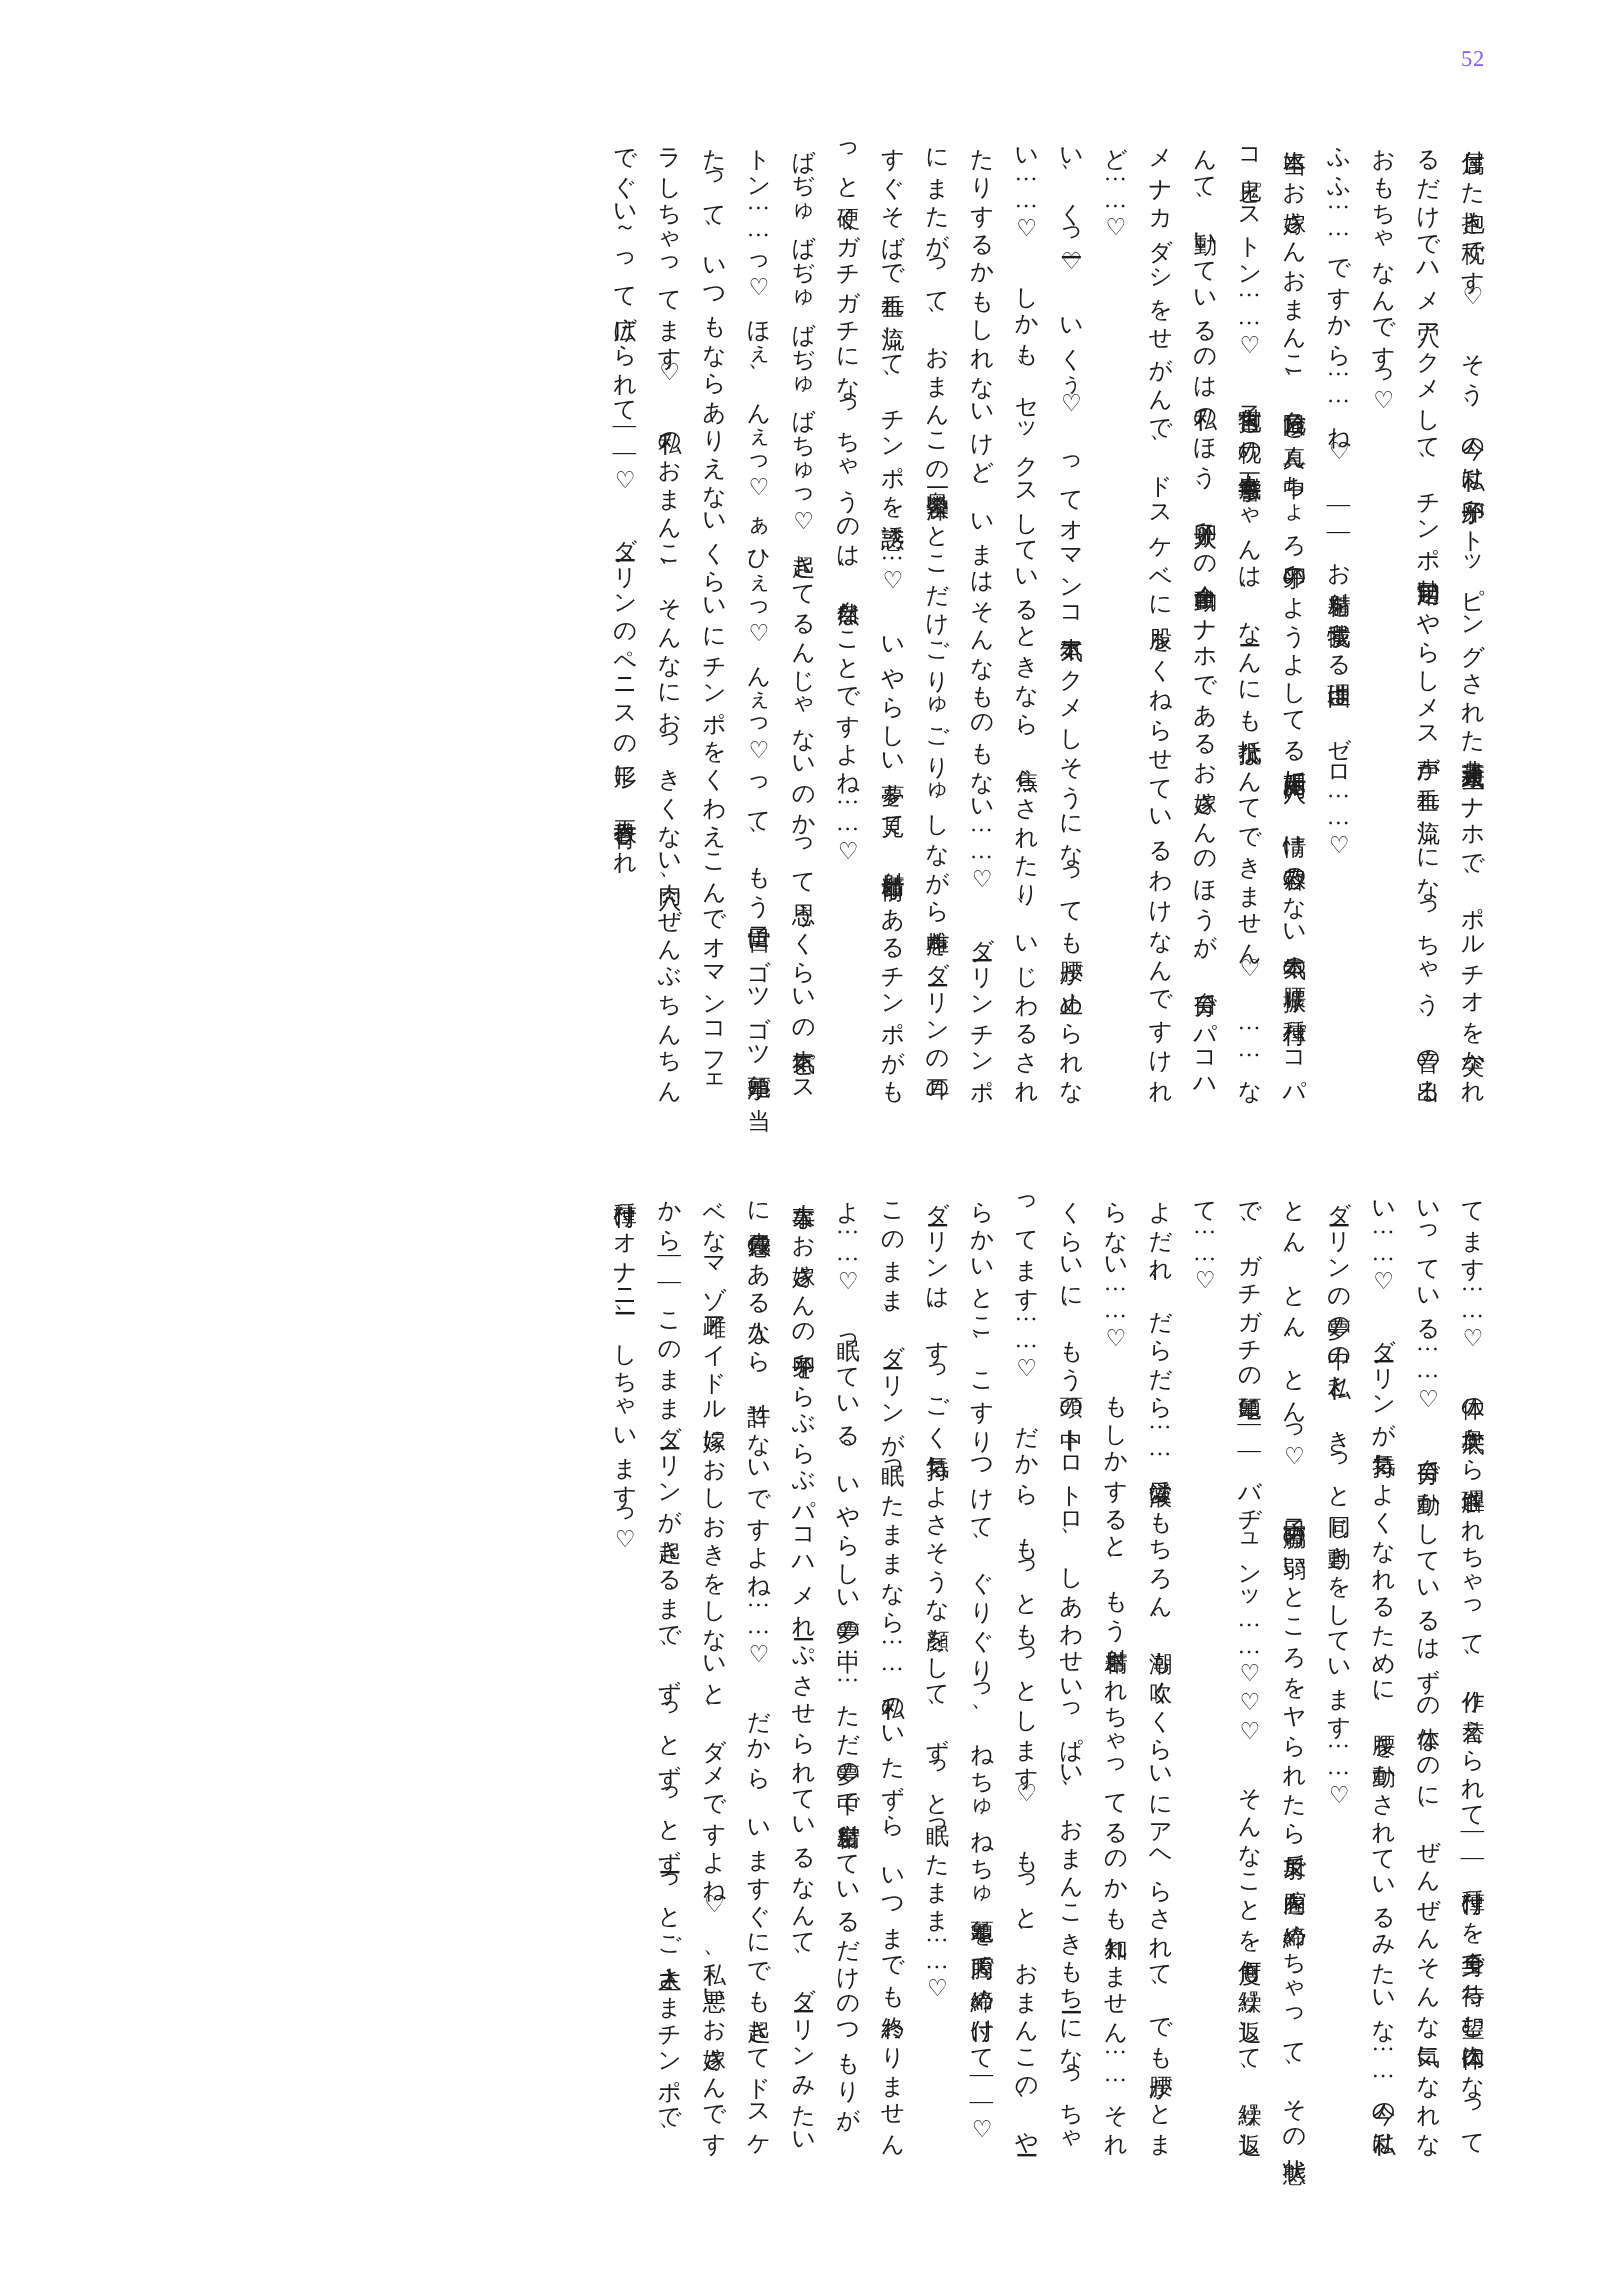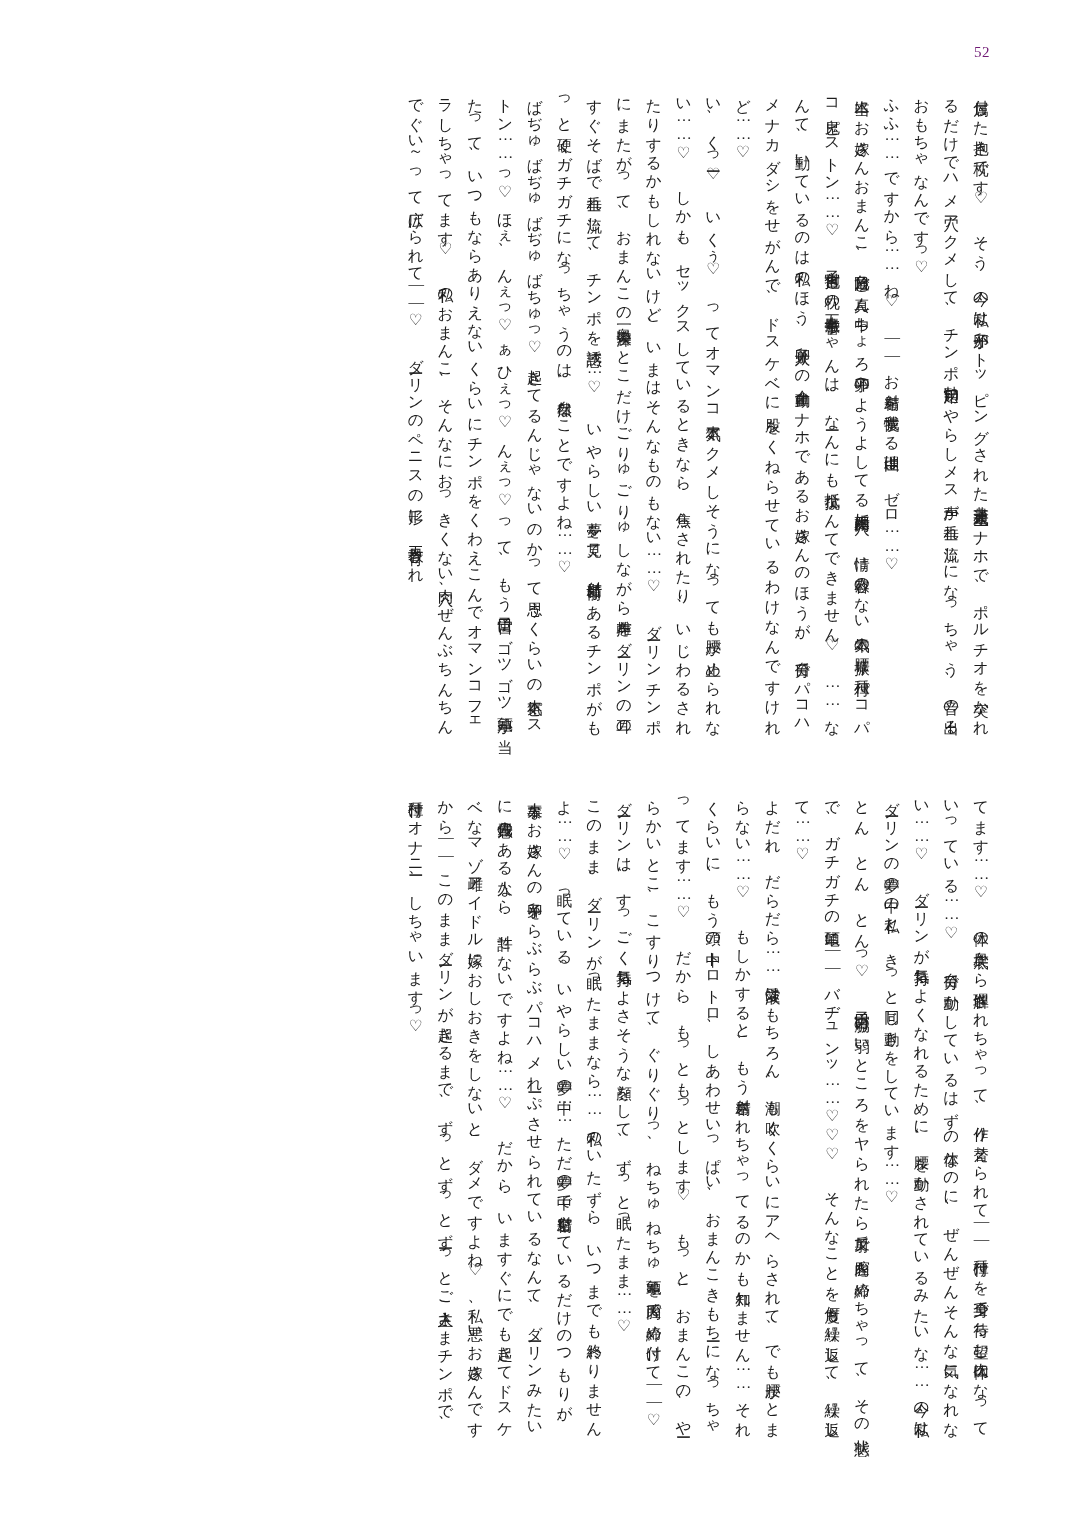--- a/index.html
+++ b/index.html
@@ -16,24 +16,24 @@
     overflow: hidden;
   }
   .page {
     position: relative;
     width: 1074px;
     height: 1517px;
     box-sizing: border-box;
   }
   .page-number {
     position: absolute;
-    top: 44px;
+    top: 32px;
     right: 84px;
     font-size: 15px;
-    color: #701a75;
+    color: #8b5cf6;
     letter-spacing: 0.5px;
   }
   
   .vtext-block {
     position: absolute;
     writing-mode: vertical-rl;
     text-orientation: upright;
     font-size: 15.5px;
     line-height: 1.92;
     letter-spacing: 1.1px;

